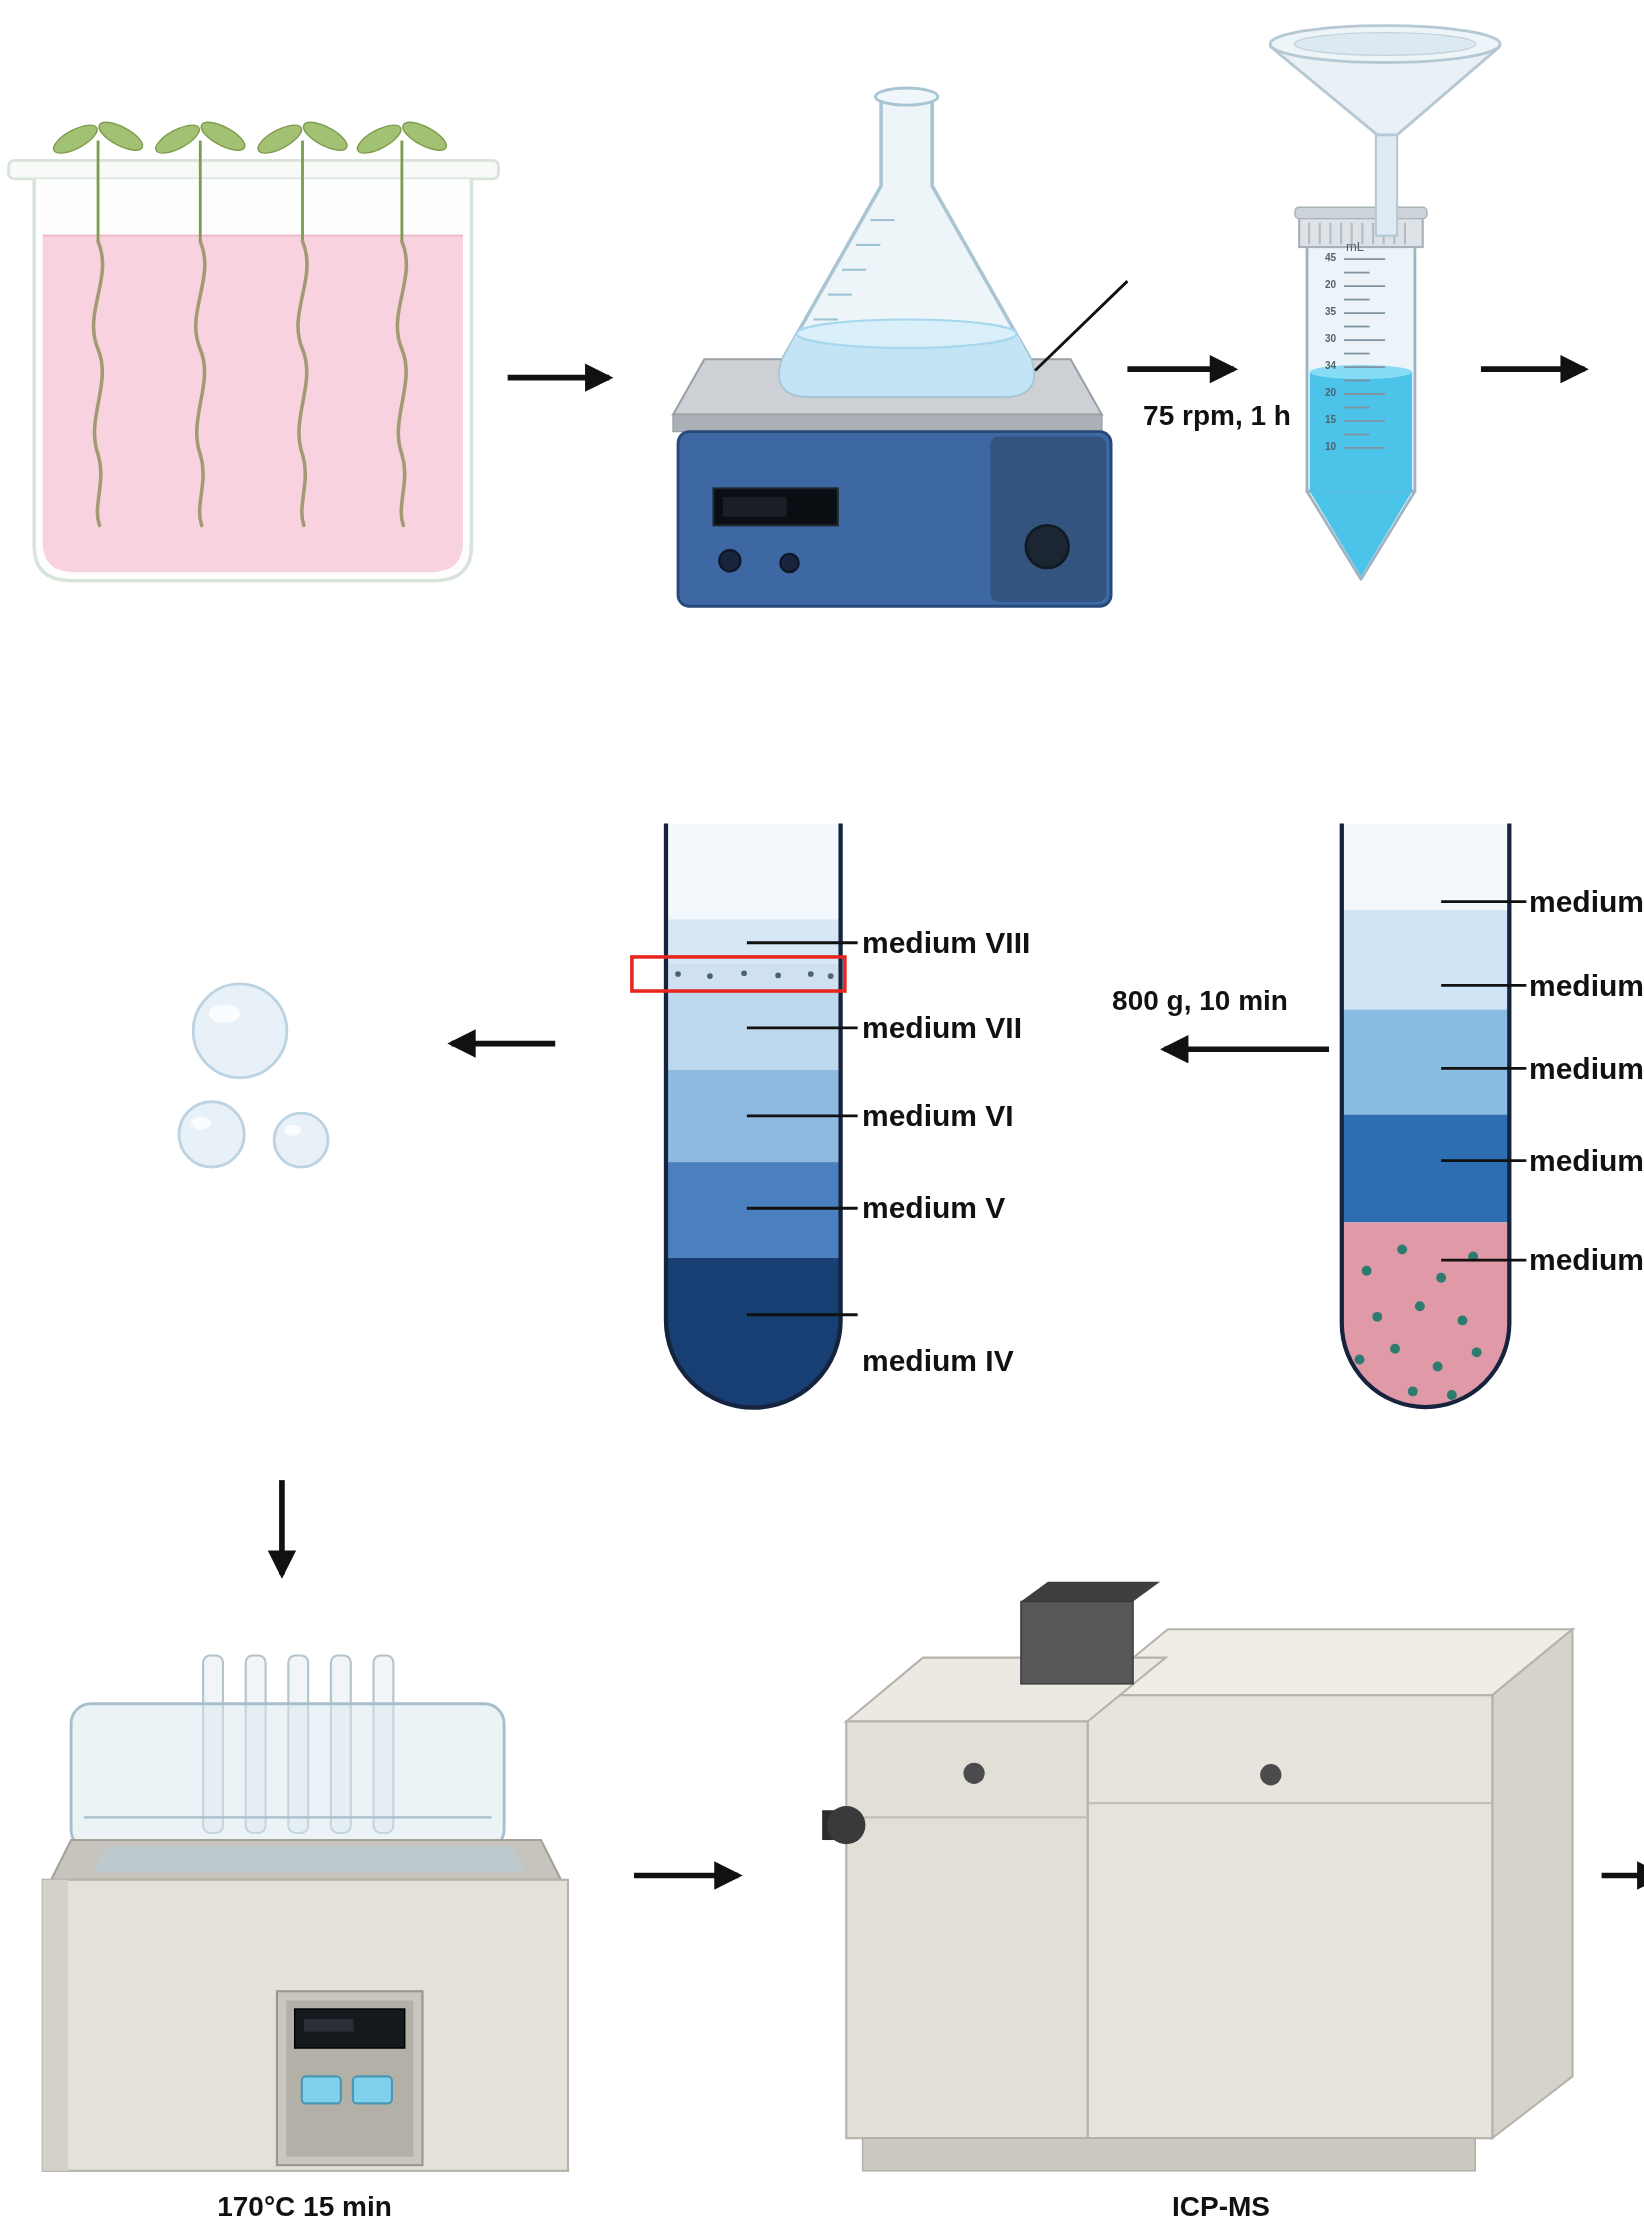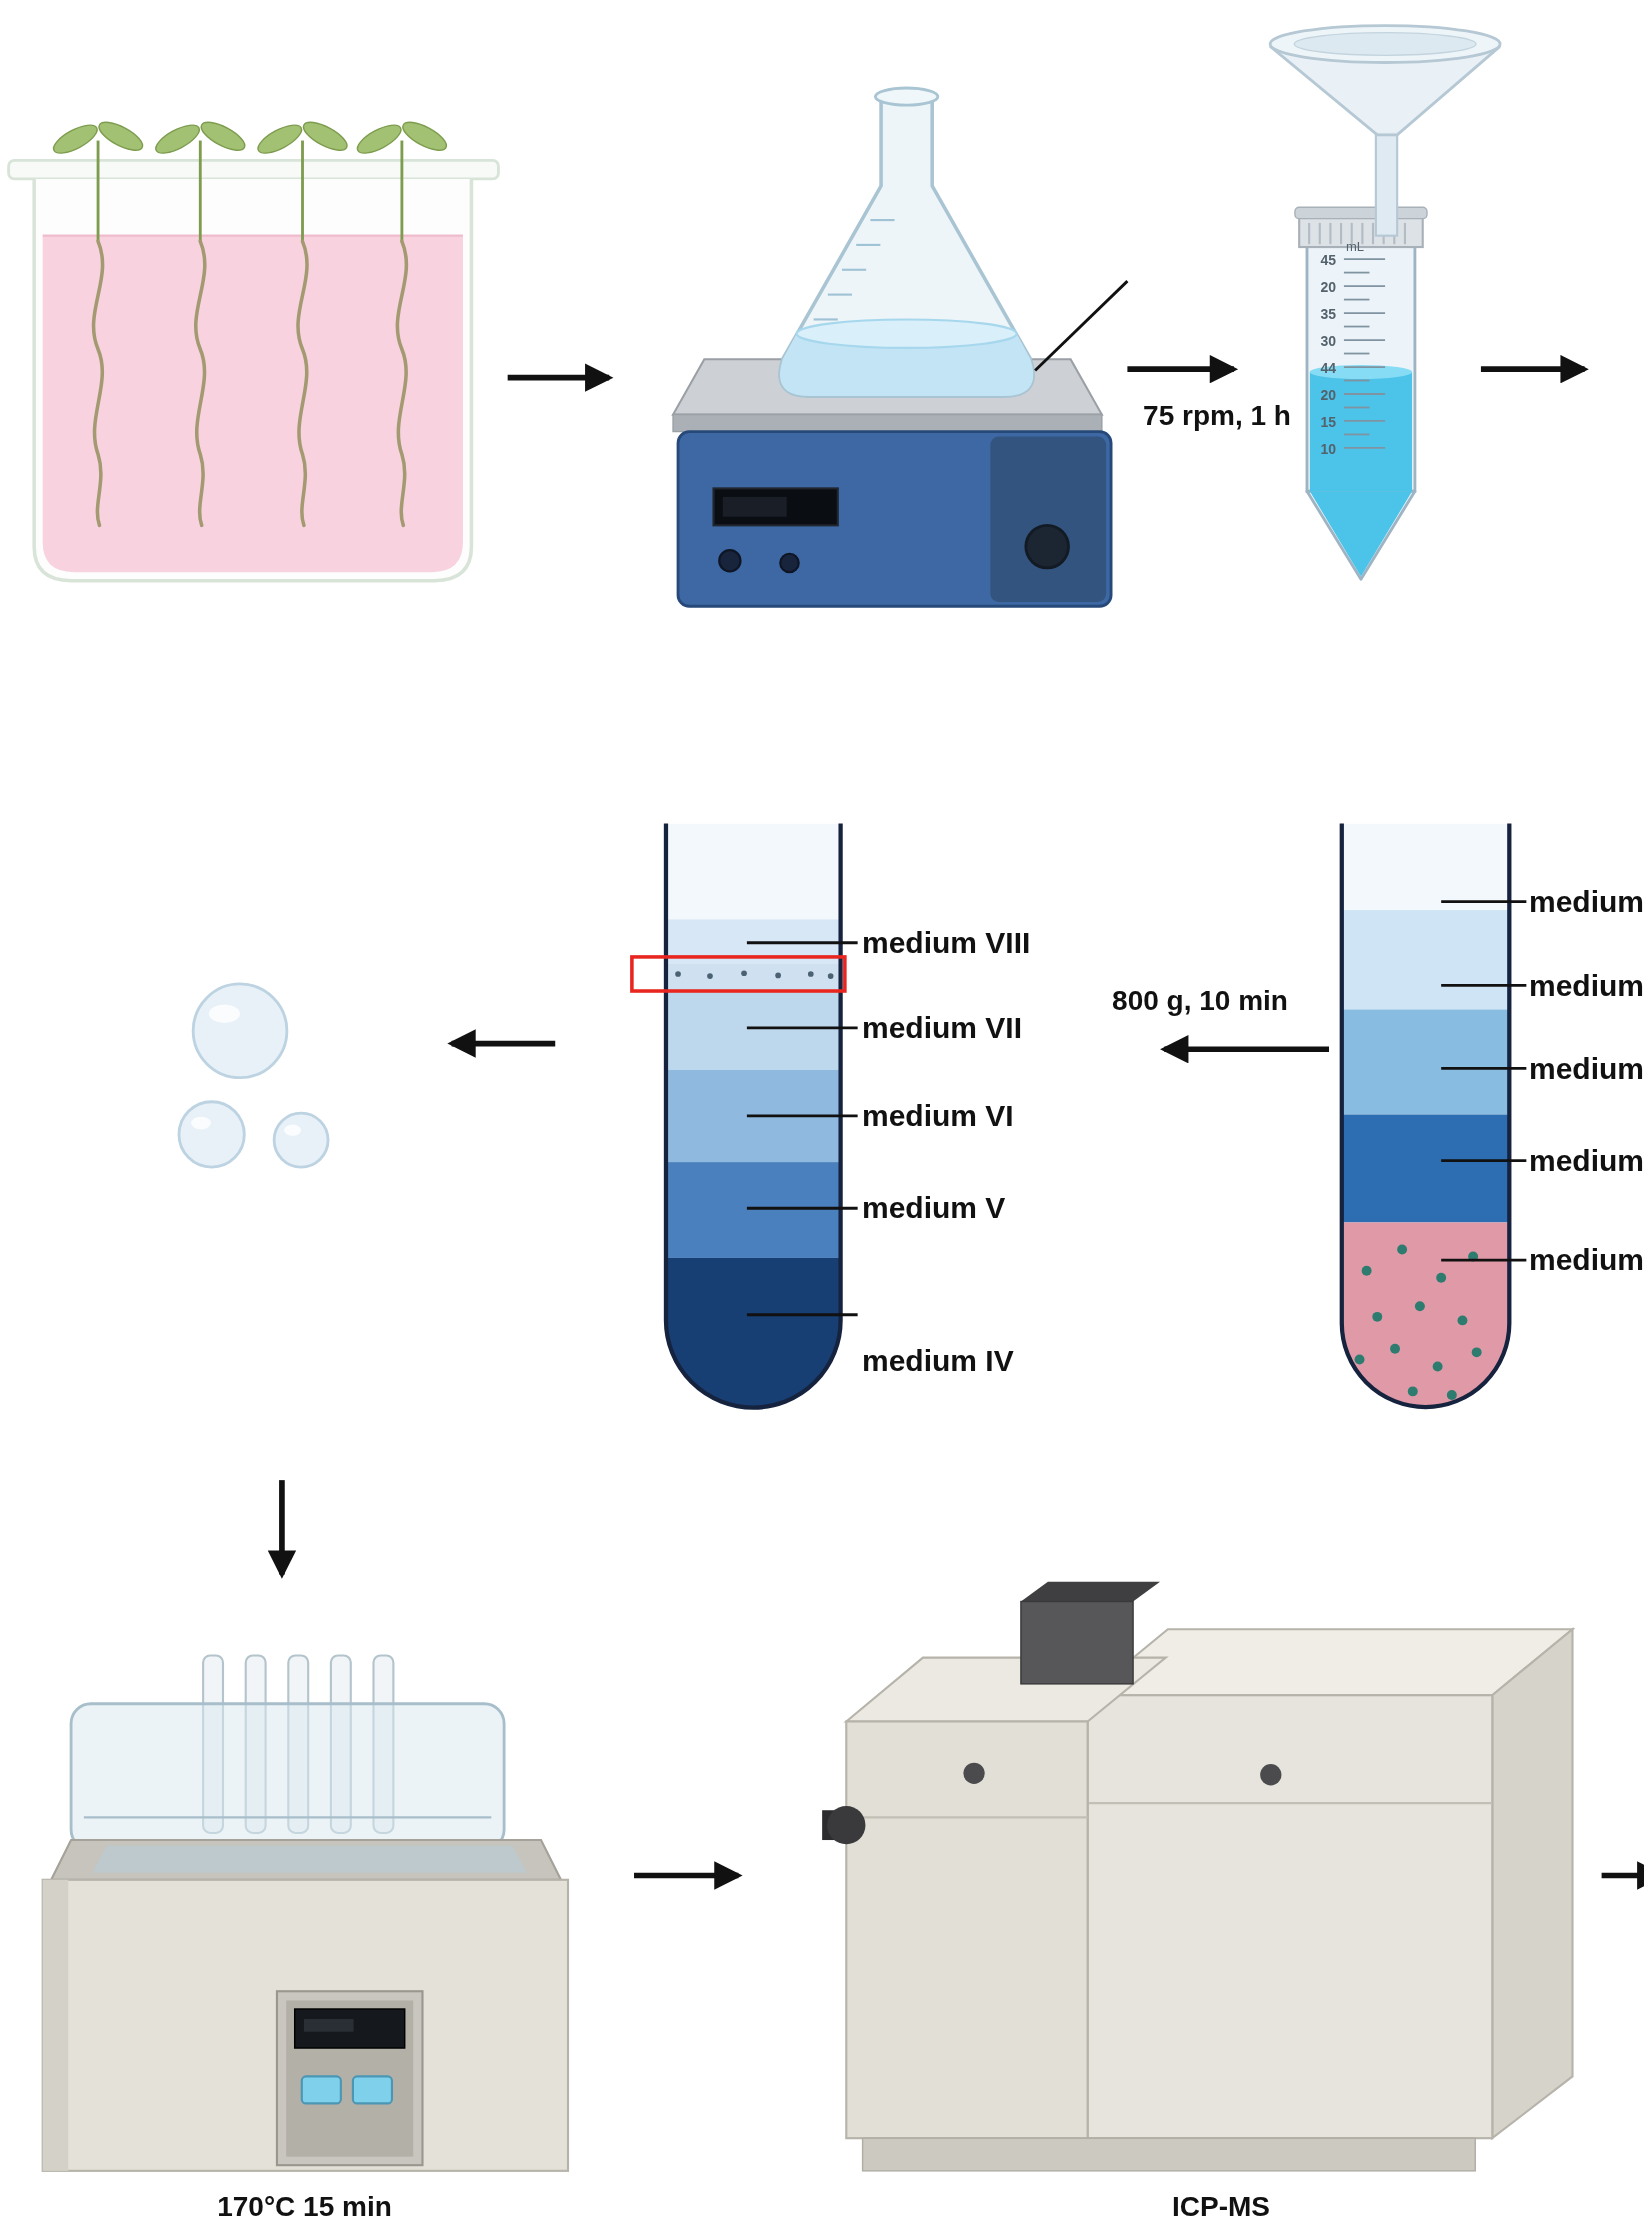--- a/index.html
+++ b/index.html
@@ -3,21 +3,21 @@
 <meta charset="utf-8">
 <style>
   html,body{margin:0;padding:0;}
   body{width:1645px;height:2239px;overflow:hidden;background:#ffffff;font-family:"Liberation Sans",sans-serif;}
   .canvas{position:relative;width:1645px;height:2239px;background:#ffffff;}
   .art{position:absolute;left:0;top:0;}
   .lbl{position:absolute;color:#111;font-weight:700;white-space:nowrap;}
   .lbl-center{text-align:center;}
   .big{font-size:28px;line-height:33px;}
   .med{font-size:30px;line-height:31px;}
-  .grad-num{position:absolute;width:24px;text-align:right;font-size:14px;font-weight:700;color:#54626c;}
+  .grad-num{position:absolute;width:24px;text-align:right;font-size:10px;font-weight:700;color:#54626c;}
   .grad-unit{position:absolute;font-size:13px;font-weight:400;color:#54626c;}
 </style>
 </head>
 <body>
 
 <div class="canvas">
 
 <svg class="art" width="1645" height="2239" viewBox="0 0 2317 3154" xmlns="http://www.w3.org/2000/svg">
   <defs>
     <marker id="ah" viewBox="0 0 10 10" refX="8.5" refY="5" markerWidth="5.5" markerHeight="5" orient="auto-start-reverse">
@@ -266,21 +266,21 @@
 
 
 <div class="lbl lbl-center big" style="left:1093px;top:399px;width:248px;">75 rpm, 1 h</div>
 
 <div>
   <span class="grad-unit" style="left:1346px;top:239px;">mL</span>
   <span class="grad-num" style="left:1312px;top:252px;">45</span>
   <span class="grad-num" style="left:1312px;top:279px;">20</span>
   <span class="grad-num" style="left:1312px;top:306px;">35</span>
   <span class="grad-num" style="left:1312px;top:333px;">30</span>
-  <span class="grad-num" style="left:1312px;top:360px;">44</span>
+  <span class="grad-num" style="left:1312px;top:360px;">34</span>
   <span class="grad-num" style="left:1312px;top:387px;">20</span>
   <span class="grad-num" style="left:1312px;top:414px;">15</span>
   <span class="grad-num" style="left:1312px;top:441px;">10</span>
 </div>
 
 <div class="lbl lbl-center big" style="left:1072px;top:984px;width:256px;">800 g, 10 min</div>
 
 <div class="lbl med" style="left:862px;top:927px;">medium VIII</div>
 <div class="lbl med" style="left:862px;top:1012px;">medium VII</div>
 <div class="lbl med" style="left:862px;top:1100px;">medium VI</div>

